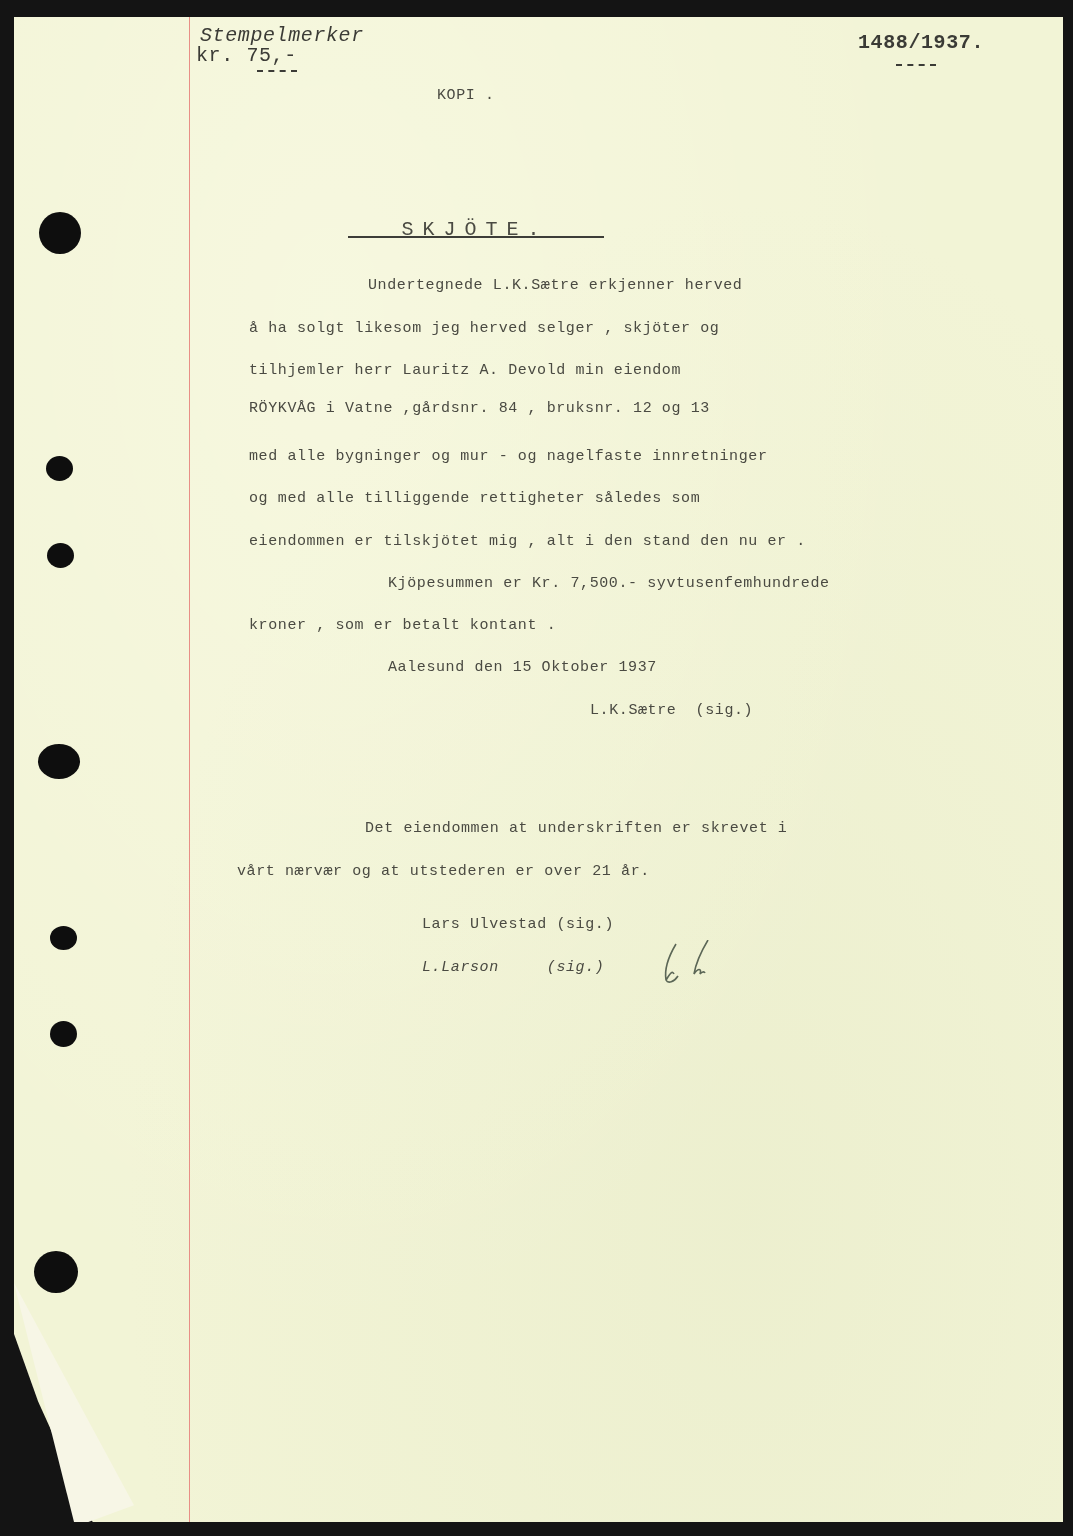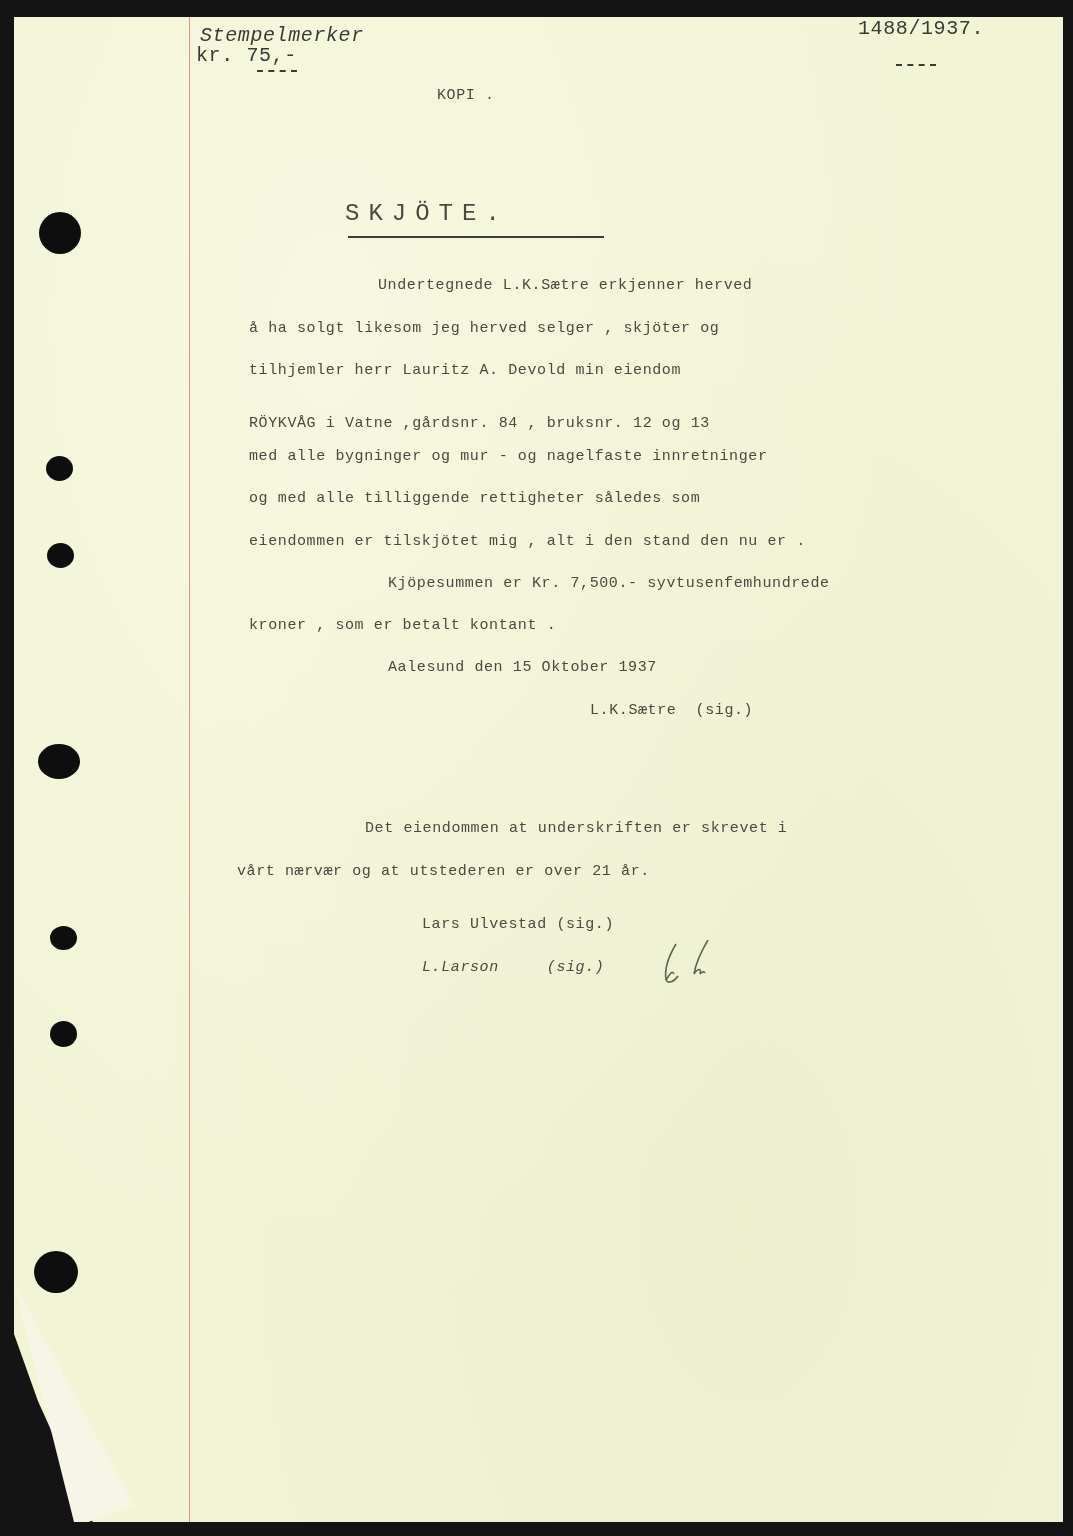--- a/index.html
+++ b/index.html
@@ -22,22 +22,22 @@
   }
   .hole {
     position: absolute; background: #0e0e0e; border-radius: 50%;
   }
   .txt {
     position: absolute; color: #4a4a42; font-size: 15px; white-space: pre;
     letter-spacing: 0.6px;
   }
   .hdr { color: #3b3b36; font-size: 20px; }
   .title {
-    position: absolute; left: 345px; top: 200px; width: 260px;
-    font-size: 24px; letter-spacing: 9px; color: #4a4a42; white-space: pre;
+    position: absolute; left: 345px; top: 218px; width: 260px;
+    font-size: 20px; letter-spacing: 9px; color: #4a4a42; white-space: pre; text-align: center;
   }
   .title-line {
     position: absolute; left: 348px; top: 236px; width: 256px; height: 2px; background: #3d3d38;
   }
   .dashes {
     position: absolute; height: 2px; border-top: 2px dashed #3b3b36;
   }
   .scribble {
     position: absolute; left: 658px; top: 940px; width: 60px; height: 45px;
   }
@@ -55,30 +55,30 @@
 <div class="hole" style="left:50px;top:926px;width:27px;height:24px;"></div>
 <div class="hole" style="left:50px;top:1021px;width:27px;height:26px;"></div>
 <div class="hole" style="left:34px;top:1251px;width:44px;height:42px;"></div>
 
 <div style="position:absolute;left:14px;top:1283px;width:120px;height:239px;background:#f7f6e6;clip-path:polygon(0 0, 100% 93%, 62% 100%, 50% 100%);"></div>
 
 <div class="txt hdr" style="left:200px;top:24px;font-style:italic;">Stempelmerker</div>
 <div class="txt hdr" style="left:196px;top:44px;">kr. 75,-</div>
 <div class="dashes" style="left:257px;top:70px;width:40px;"></div>
 <div class="txt" style="left:437px;top:87px;">KOPI .</div>
-<div class="txt hdr" style="left:858px;top:17px;">1488/1937.</div>
+<div class="txt hdr" style="left:858px;top:31px;font-weight:bold;">1488/1937.</div>
 <div class="dashes" style="left:896px;top:64px;width:40px;"></div>
 
 <div class="title">SKJÖTE.</div>
 <div class="title-line"></div>
 
-<div class="txt" style="left:378px;top:277px;">Undertegnede L.K.Sætre erkjenner herved</div>
+<div class="txt" style="left:368px;top:277px;">Undertegnede L.K.Sætre erkjenner herved</div>
 <div class="txt" style="left:249px;top:320px;">å ha solgt likesom jeg herved selger , skjöter og</div>
 <div class="txt" style="left:249px;top:362px;">tilhjemler herr Lauritz A. Devold min eiendom</div>
-<div class="txt" style="left:249px;top:415px;">RÖYKVÅG i Vatne ,gårdsnr. 84 , bruksnr. 12 og 13</div>
+<div class="txt" style="left:249px;top:400px;">RÖYKVÅG i Vatne ,gårdsnr. 84 , bruksnr. 12 og 13</div>
 <div class="txt" style="left:249px;top:448px;">med alle bygninger og mur - og nagelfaste innretninger</div>
 <div class="txt" style="left:249px;top:490px;">og med alle tilliggende rettigheter således som</div>
 <div class="txt" style="left:249px;top:533px;">eiendommen er tilskjötet mig , alt i den stand den nu er .</div>
 <div class="txt" style="left:388px;top:575px;">Kjöpesummen er Kr. 7,500.- syvtusenfemhundrede</div>
 <div class="txt" style="left:249px;top:617px;">kroner , som er betalt kontant .</div>
 
 <div class="txt" style="left:388px;top:659px;">Aalesund den 15 Oktober 1937</div>
 <div class="txt" style="left:590px;top:702px;">L.K.Sætre  (sig.)</div>
 
 <div class="txt" style="left:365px;top:820px;">Det eiendommen at underskriften er skrevet i</div>

